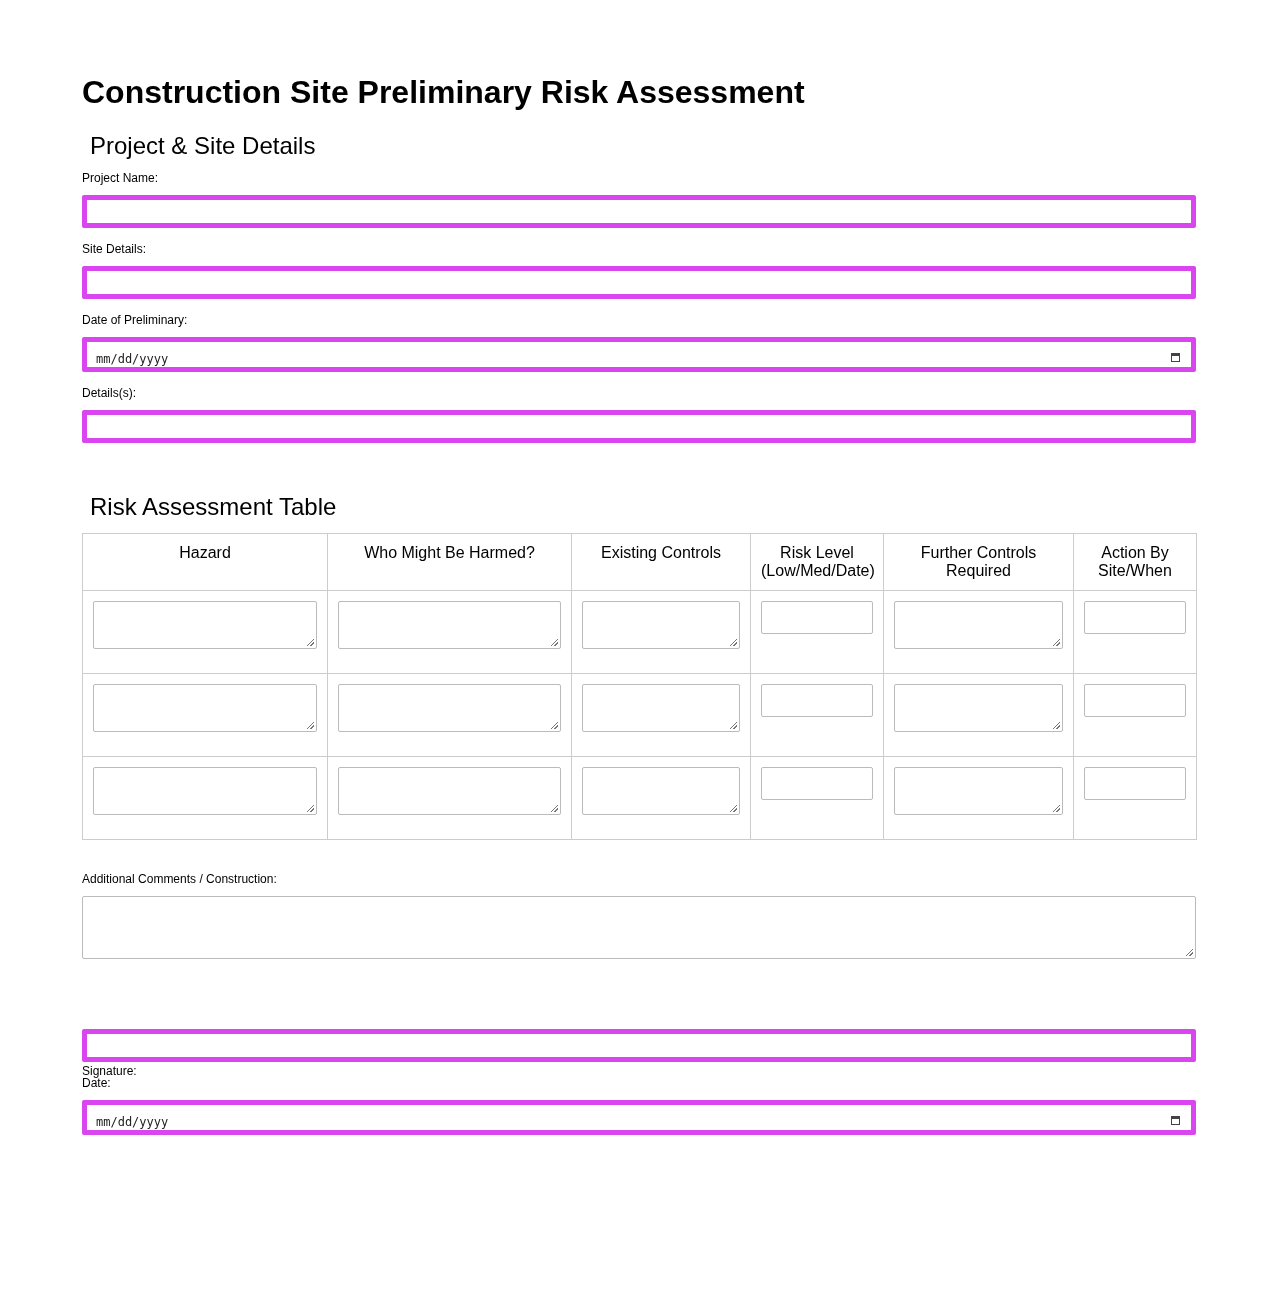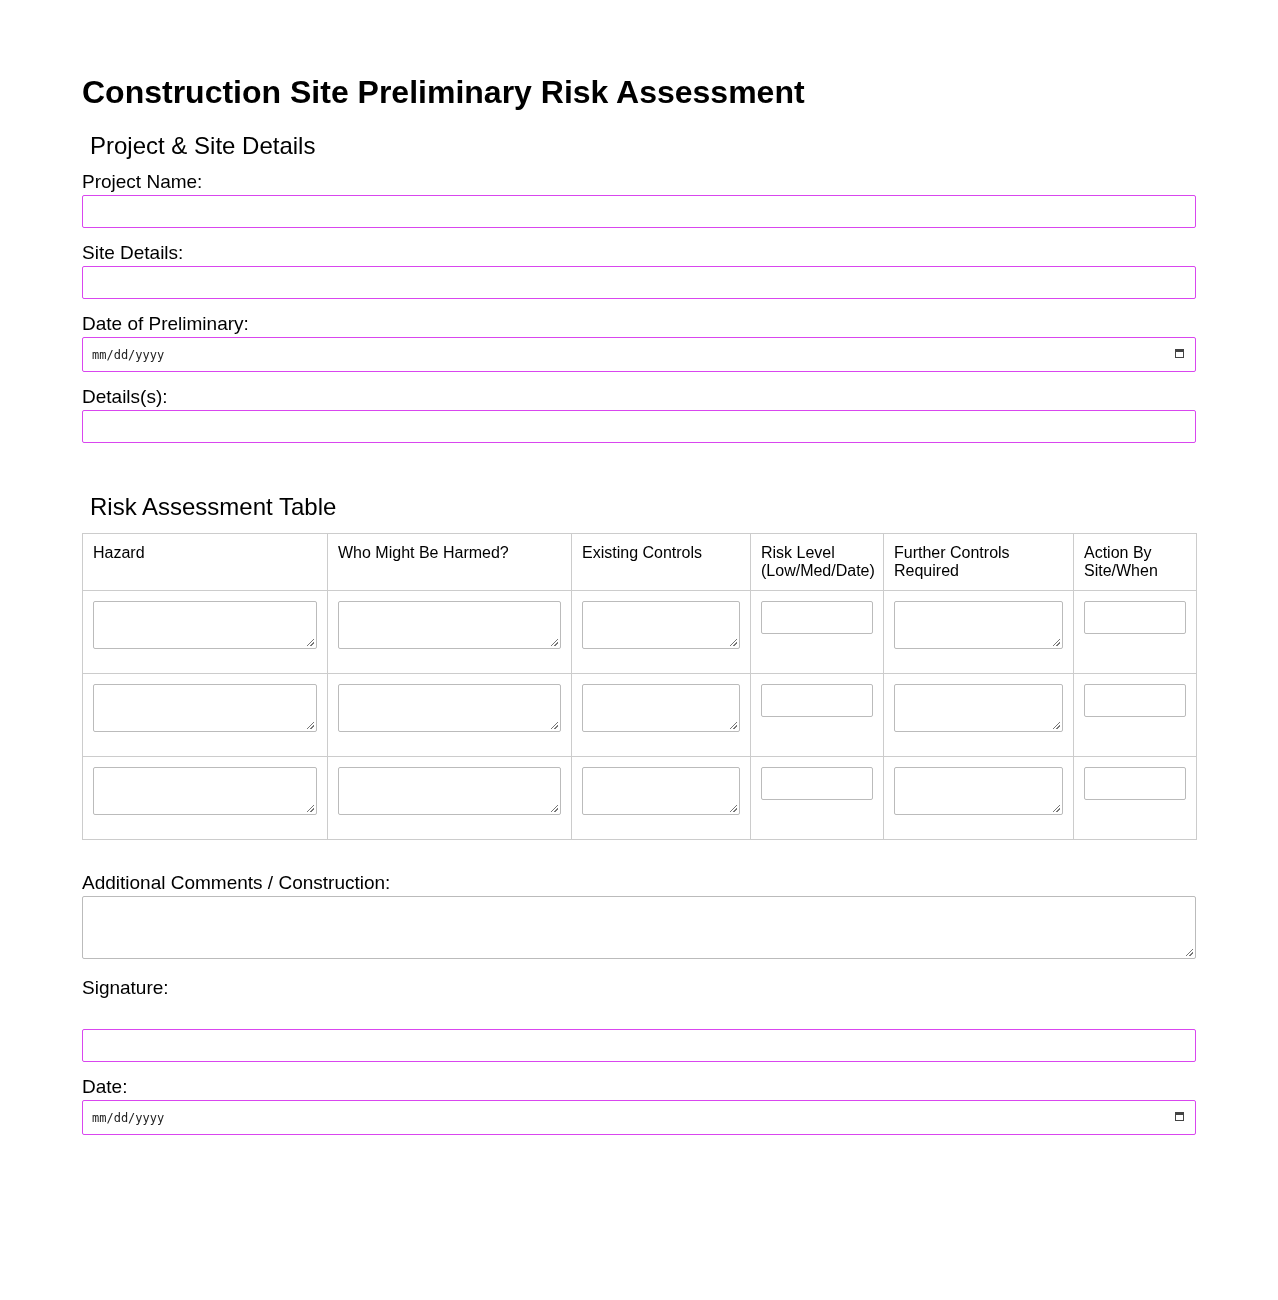--- a/index.html
+++ b/index.html
@@ -1,26 +1,26 @@
 <!DOCTYPE html>
 <html><head>
 <meta charset="utf-8">
 <style>
   html, body { margin:0; padding:0; background:#fff; }
   body { width:1278px; height:1300px; font-family:"Liberation Sans", sans-serif; color:#000; position:relative; }
   .page { position:absolute; left:82px; top:0; width:1114px; }
   h1 { font-size:32px; font-weight:bold; margin:0; position:absolute; top:74px; left:0; white-space:nowrap; }
   h2 { font-size:24px; font-weight:normal; margin:4px; position:absolute; left:4px; white-space:nowrap; }
-  .lbl { position:absolute; left:0; font-size:19px; white-space:nowrap; }
-  .inp { position:absolute; left:0; width:1114px; height:33px; box-sizing:border-box; border:1px solid #d946ef; border-radius:2px; background:#fff; }
+  .lbl { position:absolute; left:0; font-size:12px; white-space:nowrap; }
+  .inp { position:absolute; left:0; width:1114px; height:33px; box-sizing:border-box; border:5px solid #d946ef; border-radius:2px; background:#fff; }
   .date { height:35px; }
   .date .ph { position:absolute; left:9px; top:10px; font-family:"DejaVu Sans Mono", monospace; font-size:12px; color:#222; }
   .date .cal { position:absolute; right:11px; top:11px; width:9px; height:9px; border:1.5px solid #444; border-top-width:3px; box-sizing:border-box; }
   table { position:absolute; left:0; top:533px; width:1114px; border-collapse:collapse; table-layout:fixed; }
-  th, td { border:1px solid #ccc; vertical-align:top; padding:10px; text-align:left; }
+  th, td { border:1px solid #ccc; vertical-align:top; padding:10px; text-align:center; }
   th { font-weight:normal; font-size:16px; line-height:18px; height:36px; }
   td { height:62px; }
   .ta { display:block; width:100%; height:48px; box-sizing:border-box; border:1px solid #bbb; border-radius:2px; position:relative; }
   .ta::after { content:""; position:absolute; right:2px; bottom:2px; width:7px; height:7px; background:linear-gradient(135deg, transparent 45%, #777 45%, #777 55%, transparent 55%, transparent 70%, #777 70%, #777 80%, transparent 80%); }
   .ti { display:block; width:100%; height:33px; box-sizing:border-box; border:1px solid #bbb; border-radius:2px; }
   .comments { position:absolute; left:0; top:896px; width:1114px; height:63px; box-sizing:border-box; border:1px solid #bbb; border-radius:2px; }
   .comments::after { content:""; position:absolute; right:2px; bottom:2px; width:7px; height:7px; background:linear-gradient(135deg, transparent 45%, #777 45%, #777 55%, transparent 55%, transparent 70%, #777 70%, #777 80%, transparent 80%); }
 </style>
 </head>
 <body>
@@ -125,21 +125,21 @@
         <td>
             <div class="ti"></div>
           </td>
       </tr>
     </tbody>
   </table>
 
   <div class="lbl" style="top:872px">Additional Comments / Construction:</div>
   <div class="comments"></div>
 
-  <div class="lbl" style="top:977px">Signature:</div>
+  <div class="lbl" style="top:1064px">Signature:</div>
   <div class="inp" style="top:1029px"></div>
 
   <div class="lbl" style="top:1076px">Date:</div>
   <div class="inp date" style="top:1100px">
     <span class="ph">mm/dd/yyyy</span>
     <span class="cal"></span>
   </div>
 </div>
 
 </body></html>

